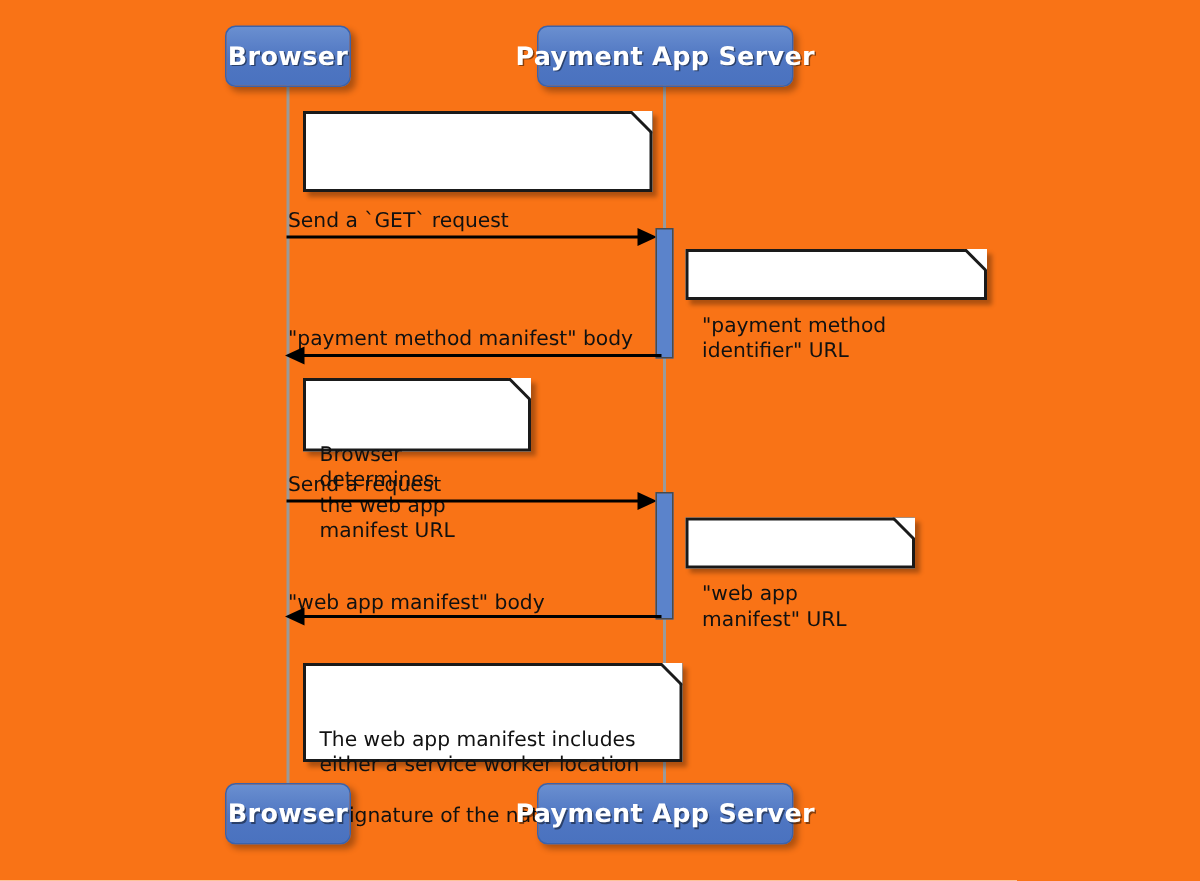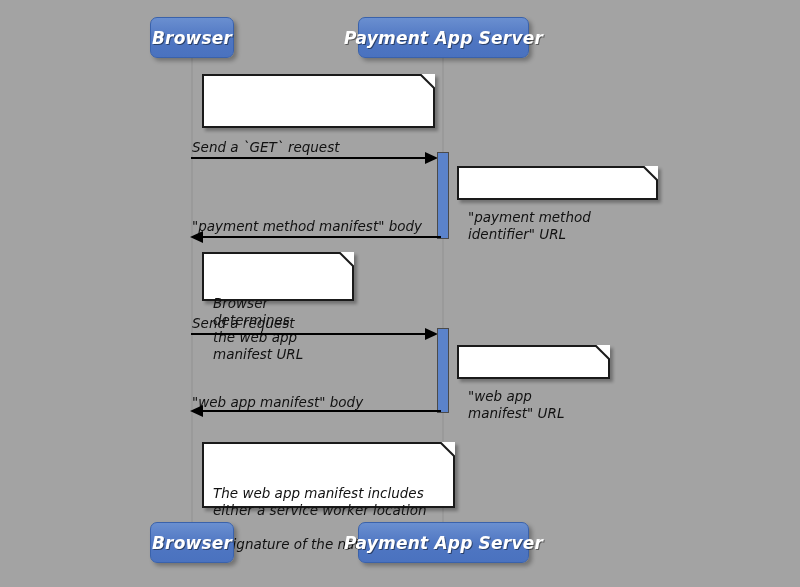--- a/index.html
+++ b/index.html
@@ -7,23 +7,22 @@
     padding: 0;
     background: #ffffff;
   }
   body {
     font-family: "DejaVu Sans", sans-serif;
   }
   #diagram-root {
     position: relative;
     width: 800px;
     height: 587px;
-    background: #a3a3a3;
+    background: #f97316;
     overflow: hidden;
-    font-style: italic;
   }
 
   
   .participant {
     position: absolute;
     box-sizing: border-box;
     background: linear-gradient(to bottom, #6a8fd0 0%, #4f76c2 55%, #4a72bf 100%);
     border: 1px solid #3a62ab;
     border-radius: 7px;
     color: #ffffff;

